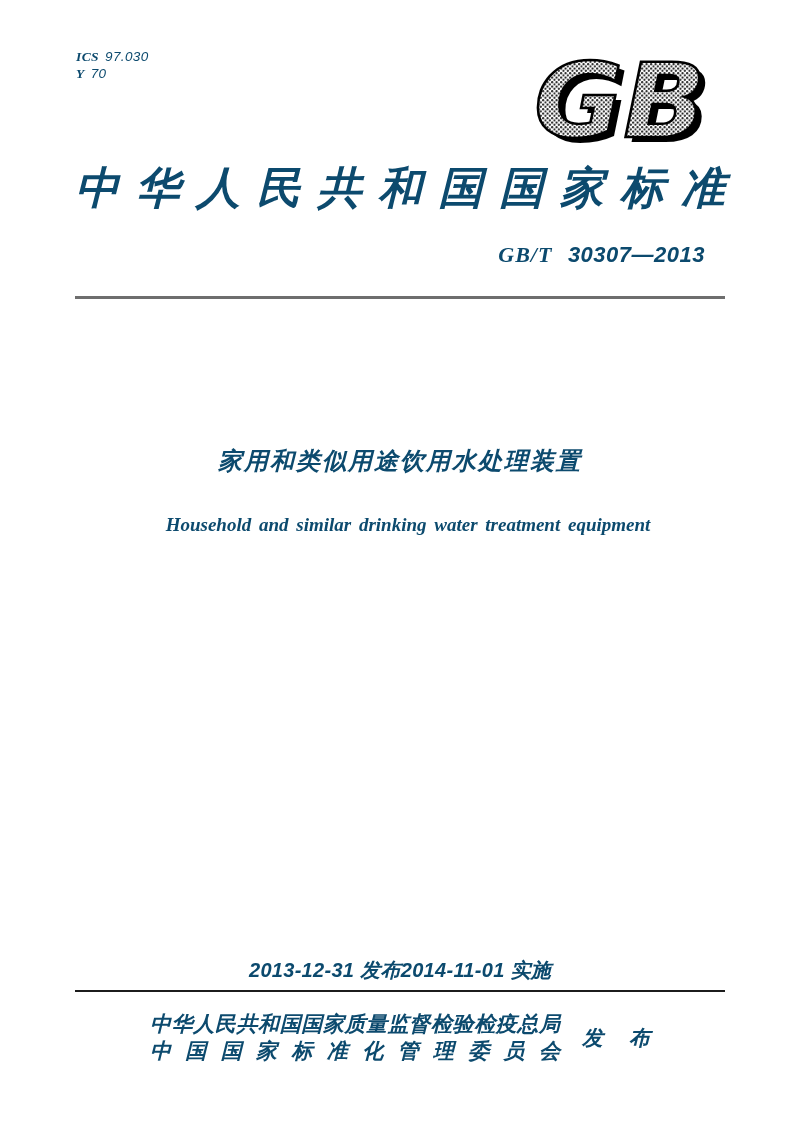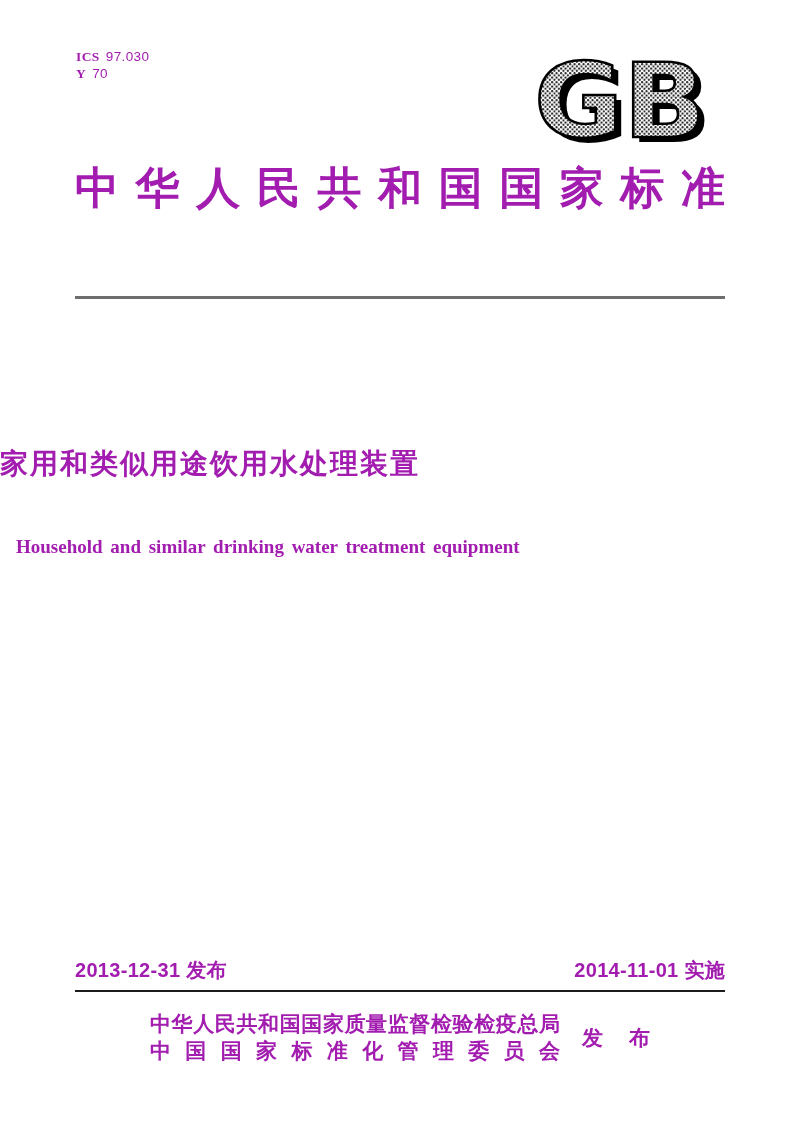--- a/index.html
+++ b/index.html
@@ -62,46 +62,48 @@
     width: 650px;
     height: 3px;
   }
 
   
   .title-zh {
     position: absolute;
     top: 445px;
     left: 0;
     width: 100%;
+    text-align: center;
     font-family: "Liberation Sans", sans-serif;
     font-weight: bold;
-    font-size: 28px;
+    font-size: 24px;
     letter-spacing: 2px;
     white-space: nowrap;
   }
   .title-en {
     position: absolute;
-    top: 536px;
+    top: 514px;
     left: 0;
     width: 100%;
+    text-align: center;
     font-family: "Liberation Serif", serif;
     font-weight: bold;
     font-size: 19px;
     word-spacing: 3px;
     padding-left: 16px;
   }
 
   
   .dates-row {
     position: absolute;
     top: 957px;
     left: 75px;
     width: 650px;
     display: flex;
-    justify-content: space-between;
+    justify-content: center;
     font-family: "Liberation Sans", sans-serif;
     font-weight: bold;
     font-size: 20px;
     letter-spacing: 0.3px;
   }
   .rule-thin {
     position: absolute;
     top: 990px;
     left: 75px;
     width: 650px;
@@ -132,21 +134,21 @@
     font-weight: bold;
     font-size: 21px;
   }
 
   
   [data-char-justify] { display: flex; justify-content: space-between; }
 </style>
 </head>
 <body>
 
-<div class="page" style="background: rgb(255, 255, 255); color: #a21caf;">
+<div class="page" style="background: rgb(255, 255, 255); color: #0c4a6e; font-style: italic;">
 
   <div class="ics-block">
     <div>
       <span class="prefix">ICS</span><span class="value">97.030</span>
     </div>
     <div>
       <span class="prefix">Y</span><span class="value">70</span>
     </div>
   </div>
 
@@ -171,20 +173,24 @@
       <span>民</span>
       <span>共</span>
       <span>和</span>
       <span>国</span>
       <span>国</span>
       <span>家</span>
       <span>标</span>
       <span>准</span>
     </div>
 
+  <div class="std-code">
+    <span class="code-prefix">GB/T</span>
+    <span class="code-number">30307—2013</span>
+  </div>
 
   <div class="rule-thick" style="background: rgb(110, 110, 110);"></div>
 
   <div class="title-zh">家用和类似用途饮用水处理装置</div>
   <div class="title-en">Household and similar drinking water treatment equipment</div>
 
   <div class="dates-row">
     <span>2013-12-31 发布</span>
     <span>2014-11-01 实施</span>
   </div>

